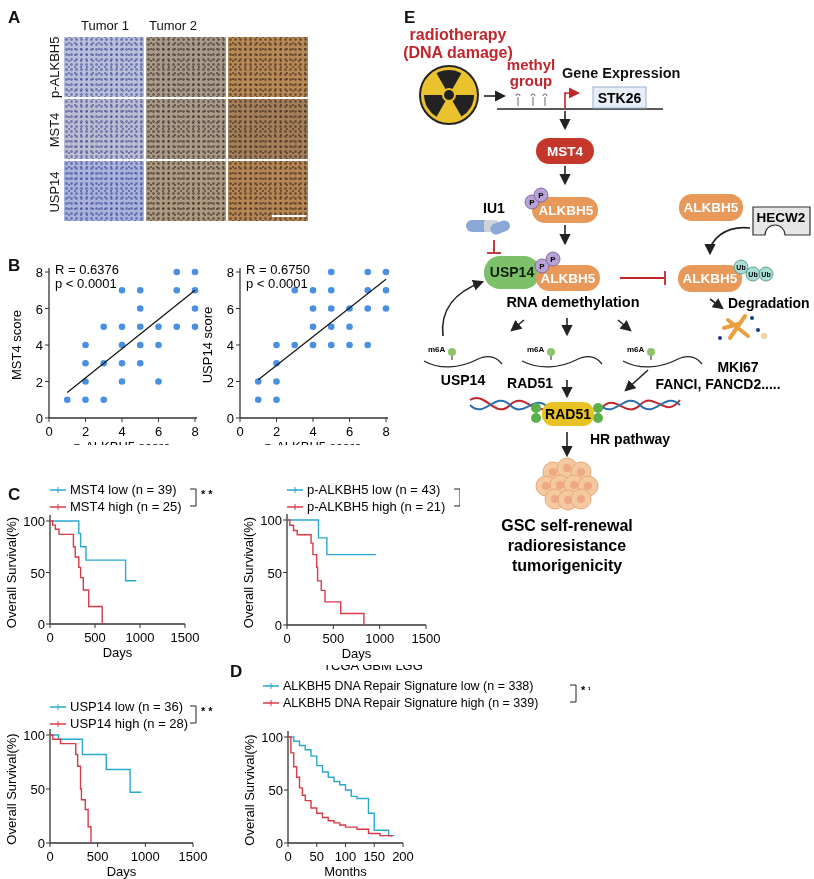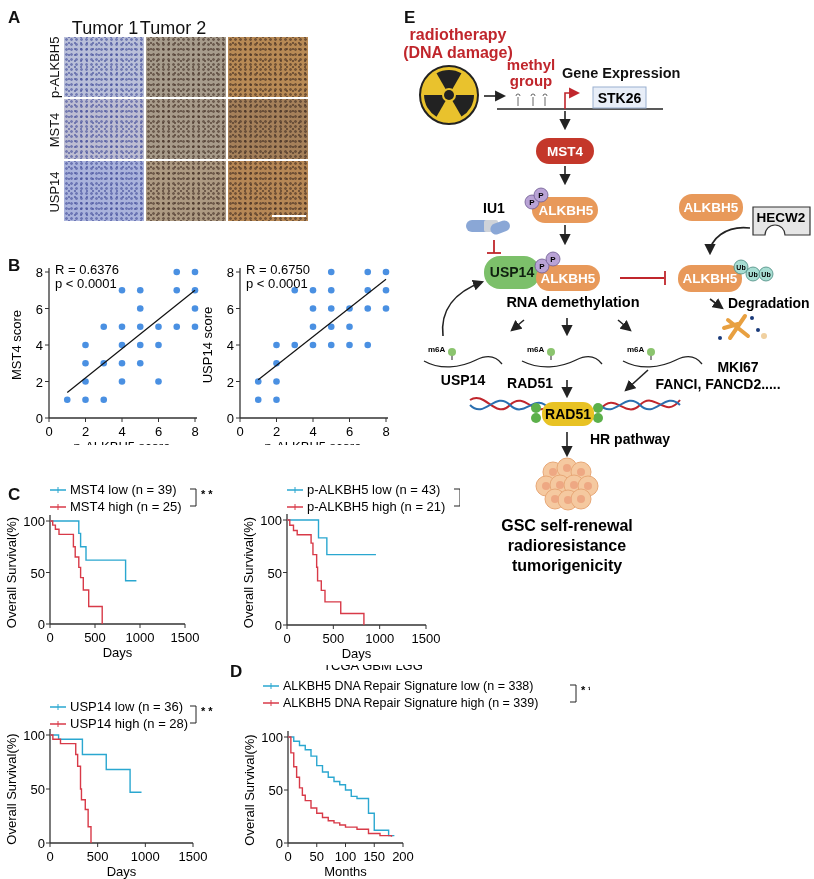--- a/index.html
+++ b/index.html
@@ -1,21 +1,21 @@
 <!DOCTYPE html>
 <html><head>
 <meta charset="utf-8">
 <style>
   html,body{margin:0;padding:0;background:#fff;}
   body{width:814px;height:879px;position:relative;overflow:hidden;font-family:"Liberation Sans",sans-serif;color:#111;}
   .abs{position:absolute;}
   .plabel{position:absolute;font-weight:bold;font-size:17px;font-family:"Liberation Sans",sans-serif;}
   svg text{font-family:"Liberation Sans",sans-serif;}
   .tile{position:absolute;width:80px;height:60px;}
-  .collabel{position:absolute;font-size:18px;text-align:center;width:82px;}
+  .collabel{position:absolute;font-size:13px;text-align:center;width:82px;}
   .rowlabel{position:absolute;font-size:13px;transform:rotate(-90deg);transform-origin:left top;white-space:nowrap;text-align:center;width:60px;}
 </style>
 </head>
 <body>
 
 <div class="plabel" style="left:8px;top:8px;">A</div>
 <div>
   <div class="collabel" style="left:64px;top:18px;">Tumor 1</div>
   <div class="collabel" style="left:132px;top:18px;">Tumor 2</div>
   <div class="collabel" style="left:228px;top:18px;margin-top:36px;">Tumor 3</div>

